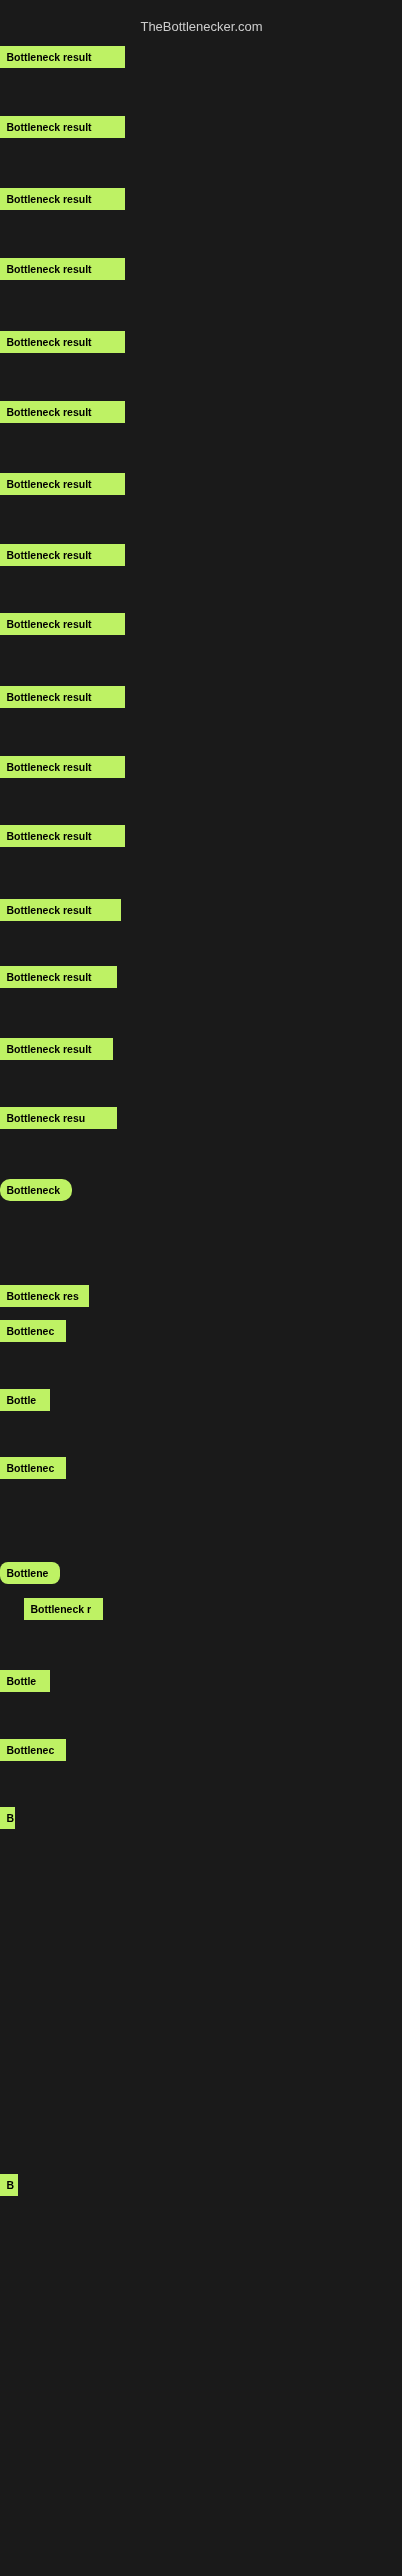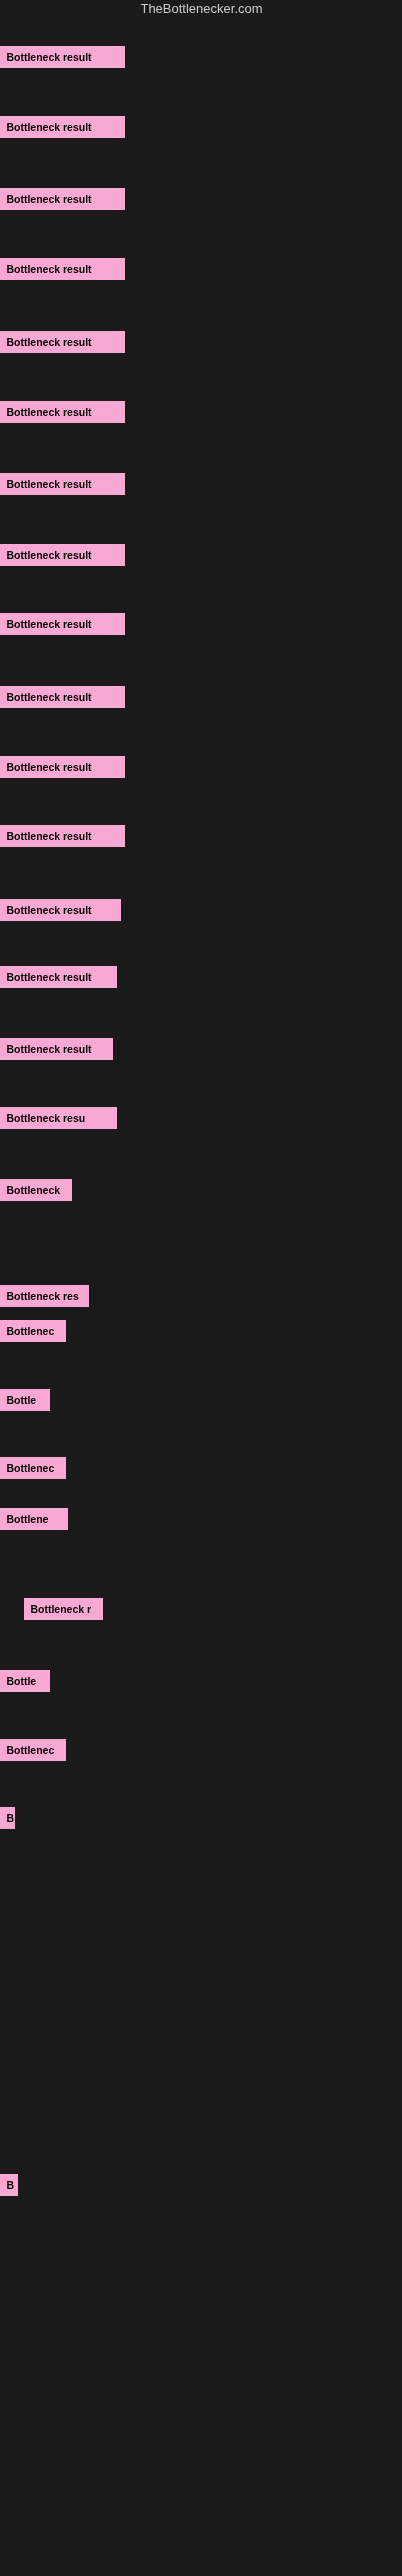--- a/index.html
+++ b/index.html
@@ -11,27 +11,27 @@
       width: 403px;
       min-height: 2576px;
       background-color: #1a1a1a;
       font-family: Arial, sans-serif;
       position: relative;
     }
     .site-title {
       text-align: center;
       color: #cccccc;
       font-size: 13px;
-      padding: 1px 0;
+      padding: 19px 0;
       background-color: #1a1a1a;
     }
     .bottleneck-item {
       position: absolute;
       left: 0;
-      background-color: #f9a8d4;
+      background-color: #bef264;
       color: #000;
       font-size: 10.5px;
       font-weight: bold;
       padding: 4.8px 6.4px;
       white-space: nowrap;
       overflow: hidden;
     }
   </style>
 </head>
 <body>
@@ -47,24 +47,24 @@
 <div class="bottleneck-item" style="top: 473px; width: 125px;">Bottleneck result</div>
 <div class="bottleneck-item" style="top: 544px; width: 125px;">Bottleneck result</div>
 <div class="bottleneck-item" style="top: 613px; width: 125px;">Bottleneck result</div>
 <div class="bottleneck-item" style="top: 686px; width: 125px;">Bottleneck result</div>
 <div class="bottleneck-item" style="top: 756px; width: 125px;">Bottleneck result</div>
 <div class="bottleneck-item" style="top: 825px; width: 125px;">Bottleneck result</div>
 <div class="bottleneck-item" style="top: 899px; width: 121px;">Bottleneck result</div>
 <div class="bottleneck-item" style="top: 966px; width: 117px;">Bottleneck result</div>
 <div class="bottleneck-item" style="top: 1038px; width: 113px;">Bottleneck result</div>
 <div class="bottleneck-item" style="top: 1107px; width: 117px;">Bottleneck resu</div>
-<div class="bottleneck-item" style="top: 1179px; width: 72px;">Bottleneck</div>
+<div class="bottleneck-item" style="top: 1179px; width: 72px; border-radius: 10px;">Bottleneck</div>
 <div class="bottleneck-item" style="top: 1285px; width: 89px;">Bottleneck res</div>
 <div class="bottleneck-item" style="top: 1320px; width: 66px;">Bottlenec</div>
 <div class="bottleneck-item" style="top: 1389px; width: 50px;">Bottle</div>
 <div class="bottleneck-item" style="top: 1457px; width: 66px;">Bottlenec</div>
-<div class="bottleneck-item" style="top: 1508px; width: 68px;">Bottlene</div>
+<div class="bottleneck-item" style="top: 1562px; width: 60px; border-radius: 8px;">Bottlene</div>
 <div class="bottleneck-item" style="top: 1598px; width: 79px; margin-left: 24px;">Bottleneck r</div>
 <div class="bottleneck-item" style="top: 1670px; width: 50px;">Bottle</div>
 <div class="bottleneck-item" style="top: 1739px; width: 66px;">Bottlenec</div>
 <div class="bottleneck-item" style="top: 1807px; width: 14.5px;">B</div>
 <div class="bottleneck-item" style="top: 2174px; width: 17.7px;">B</div>
 
 
 </body></html>

